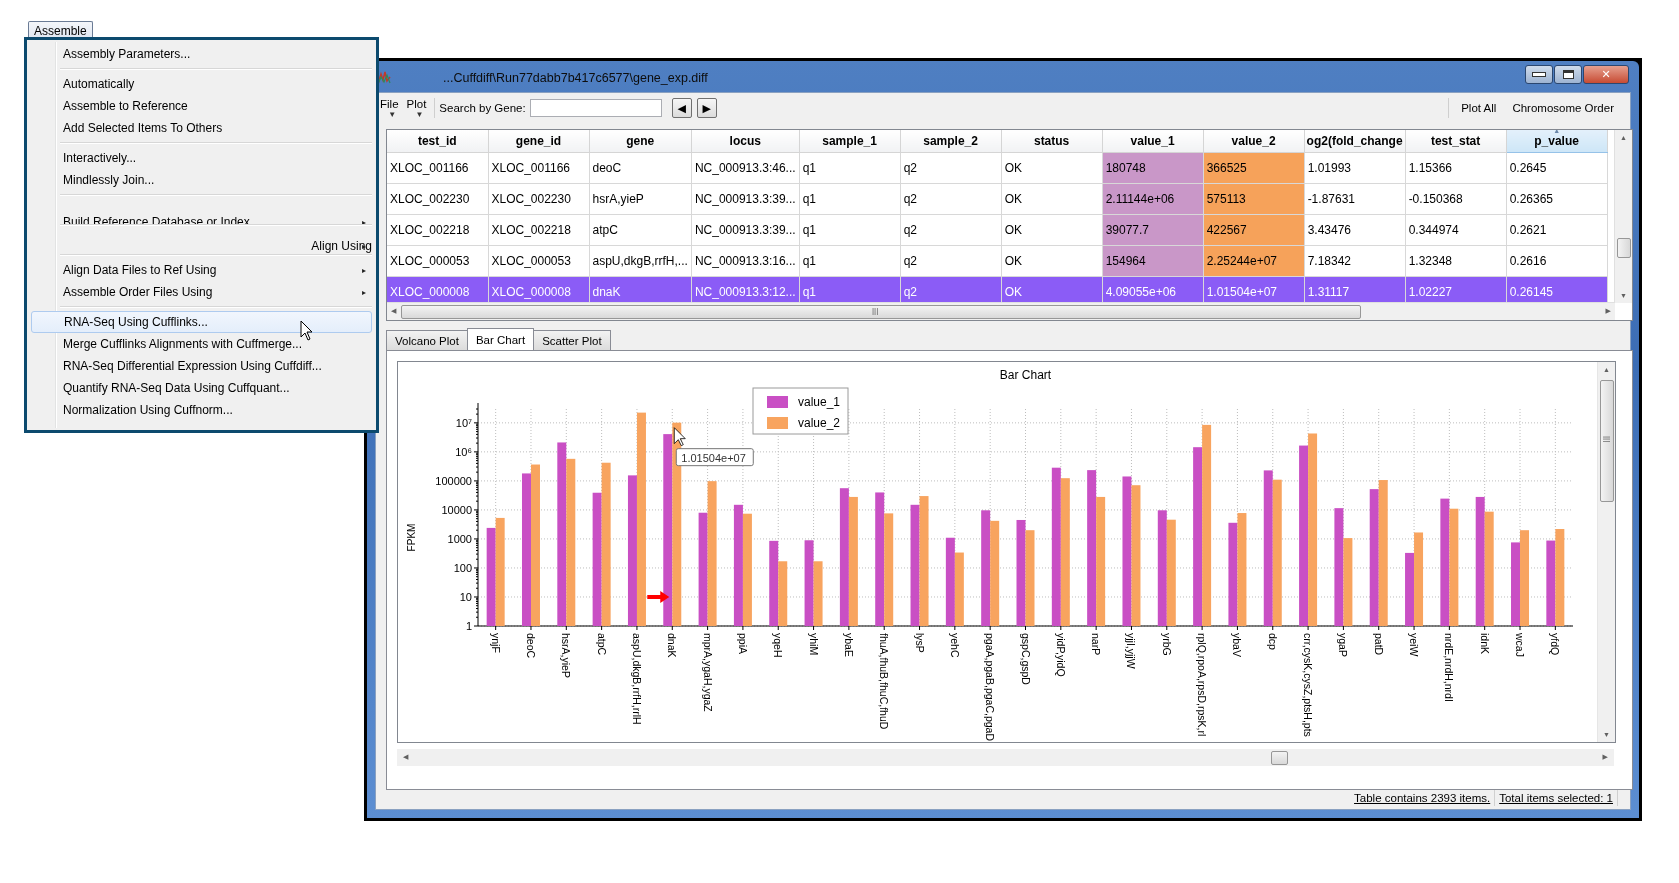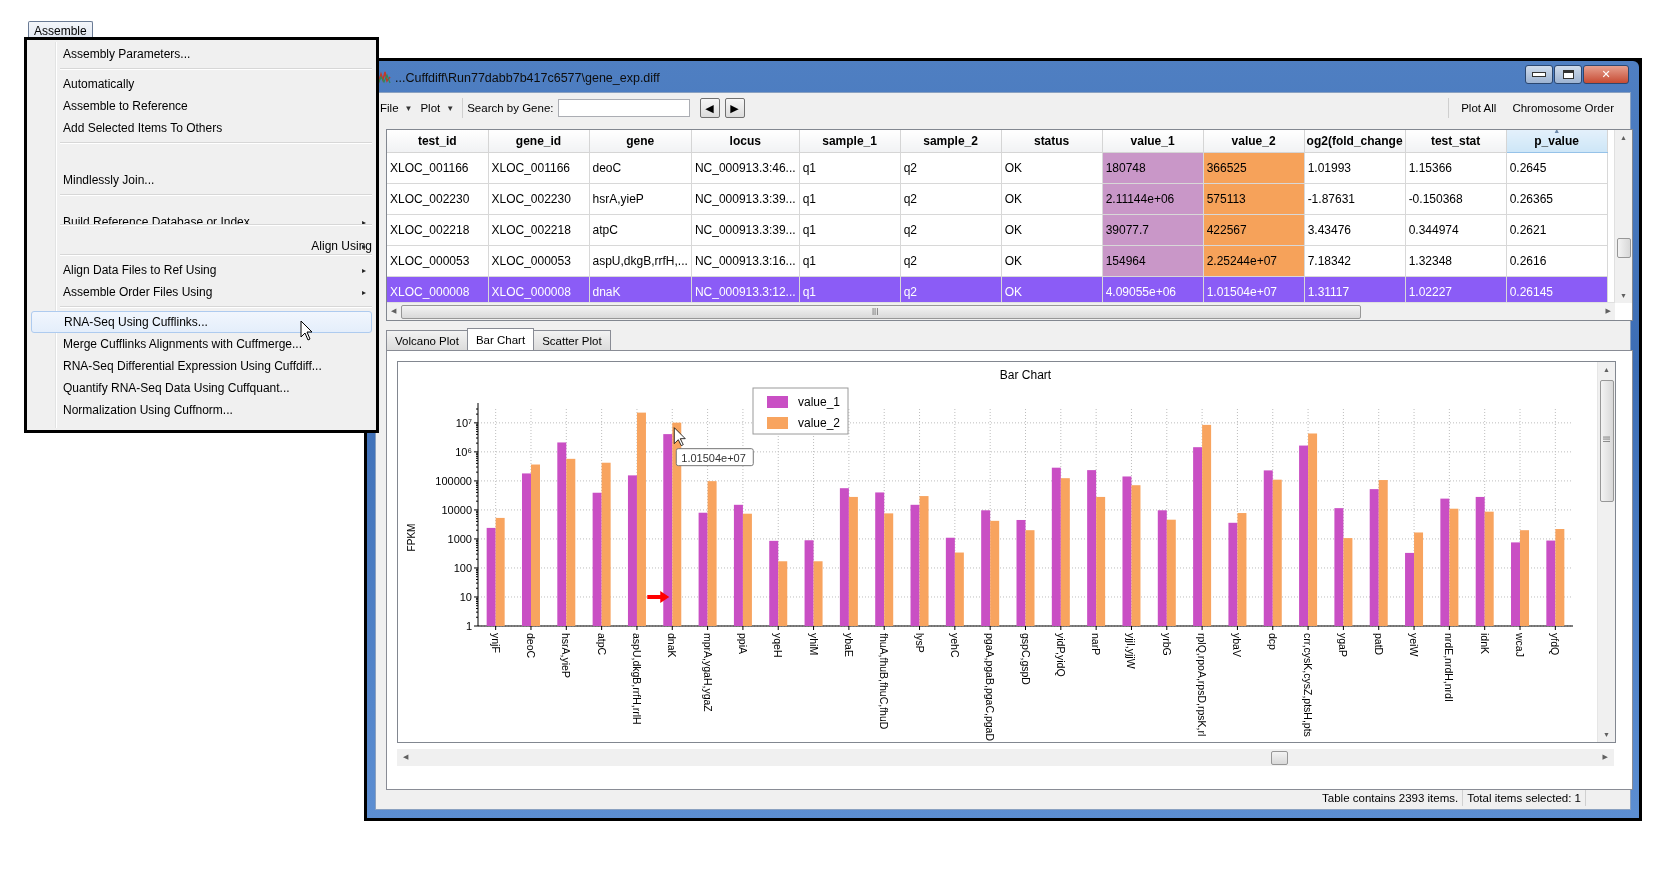--- a/index.html
+++ b/index.html
@@ -7,33 +7,33 @@
          font-family:"Liberation Sans","DejaVu Sans",sans-serif; font-size:12px; color:#000; }
 
   
   .win { position:absolute; left:364px; top:58px; width:1278px; height:763px;
          background:#000; padding:3px; box-sizing:border-box; }
   .win-frame { position:absolute; inset:3px; background:linear-gradient(180deg,#4f7fc2 0%,#3c6db5 40%,#5c8ed2 100%);
                border-radius:6px 6px 0 0; }
   .titlebar { position:absolute; left:6px; right:6px; top:4px; height:26px; display:flex; align-items:center; color:#000; }
   .title-icon { width:14px; height:14px; margin:0 4px 0 4px; position:relative; }
   .title-icon svg { display:block; }
-  .title-text { font-size:12.5px; color:#0d0d0d; }
+  .title-text { font-size:12.5px; color:#0d0d0d;margin-left:48px; }
   .win-btns { position:absolute; right:4px; top:0; display:flex; gap:1px; }
   .wbtn { width:28px; height:19px; border:1px solid #2b4770; border-radius:3px; background:linear-gradient(#cfdbeb,#9db3d2);
           display:flex; align-items:center; justify-content:center; box-sizing:border-box; font-size:11px; color:#fff; }
   .wbtn.close { width:46px; background:linear-gradient(#e6a08f,#c74b33); font-weight:bold; }
   .wbtn .bar { width:12px; height:3px; background:#fff; border:1px solid #333; }
   .wbtn .box { width:9px; height:7px; border:1px solid #333; background:#fff; box-shadow: inset 0 2px 0 #333; }
 
   .client { position:absolute; left:8px; right:8px; top:31px; bottom:8px; background:#f0f0f0; border:1px solid #8aa1c1; }
 
   
   .toolbar { position:absolute; left:0; right:0; top:0; height:30px; display:flex; align-items:center; font-size:11.5px; }
-  .tb-item { display:flex; align-items:center; padding:0 4px; }
+  .tb-item { display:flex; align-items:center; padding:0 4px;flex-direction:column; }
   .tb-arrow { font-size:8px; margin-left:6px; color:#333; }
   .tb-sep { width:1px; height:20px; background:#cfcfcf; margin:0 4px; }
   .search-input { width:132px; height:18px; border:1px solid #abadb3; background:#fff; margin-left:4px; box-sizing:border-box; }
   .nav-btn { width:20px; height:20px; border:1px solid #707070; border-radius:2px; background:linear-gradient(#f6f6f6,#dcdcdc);
              display:flex; align-items:center; justify-content:center; margin-left:5px; box-sizing:border-box; font-size:11px; }
   .tb-right { position:absolute; right:8px; top:0; height:30px; display:flex; align-items:center; }
   .tb-right .tb-item { padding:0 8px; }
 
   
   .table-wrap { position:absolute; left:10px; top:36px; width:1245px; height:190px; background:#fff; border:1px solid #828790; }
@@ -68,27 +68,27 @@
   .chart-svg { position:absolute; left:0; top:0; }
   .chart-vscroll { position:absolute; right:0; top:0; bottom:0; width:17px; background:#f0f0f0; border-left:1px solid #e6e6e6; }
   .chart-vthumb { position:absolute; left:2px; top:18px; width:12px; height:120px; border:1px solid #979797; border-radius:2px;
                   background:linear-gradient(90deg,#f3f3f3,#d8d8d8); }
   .pane-hscroll { position:absolute; left:10px; top:398px; width:1217px; height:17px; background:#f0f0f0; }
   .pane-hthumb { position:absolute; left:874px; top:2px; width:15px; height:12px; border:1px solid #979797; border-radius:2px;
                  background:linear-gradient(#f3f3f3,#d9d9d9); }
 
   
   .statusbar { position:absolute; left:0; right:0; bottom:0; height:22px; display:flex; justify-content:flex-end; align-items:center;
-               font-size:11.5px; padding-right:40px; }
+               font-size:11.5px; padding-right:8px;text-decoration:underline; }
   .status-sep { width:1px; height:16px; background:#d0d0d0; margin:0 4px; }
 
   
   .menu-bar-item { position:absolute; left:28px; top:21px; height:18px; padding:0 5px; font-size:12px; display:flex; align-items:center;
                    background:linear-gradient(#f4f6fa,#dfe6f1); border:1px solid #6a7b95; border-bottom:none; box-sizing:border-box; border-radius:2px 2px 0 0; }
-  .menu-wrap { position:absolute; left:24px; top:37px; width:355px; height:396px; background:#000000; }
+  .menu-wrap { position:absolute; left:24px; top:37px; width:355px; height:396px; background:#0c4a6e; }
   .menu { position:absolute; left:3px; top:3px; right:3px; bottom:3px; background:#f0f0f0; }
   .menu-gutter { position:absolute; left:28px; top:2px; bottom:2px; width:1px; background:#e2e3e3; border-right:1px solid #fff; }
   .menu-item { position:absolute; left:33px; right:4px; height:22px; display:flex; align-items:center; padding-left:3px; font-size:12px; box-sizing:border-box; }
   .menu-item.highlight { left:4px; padding-left:32px; background:linear-gradient(#f1f6fd,#e4eefb); border:1px solid #aecbef; border-radius:3px; }
   .submenu-arrow { position:absolute; right:6px; font-size:8px; color:#222; }
   .menu-sep { position:absolute; left:33px; right:4px; height:1px; background:#d7d7d7; border-bottom:1px solid #fff; }
   .cursor { position:absolute; }
 </style>
 </head>
 <body>
@@ -557,20 +557,23 @@
       <div class="menu-item" style="top: 33px;">
         <span>Automatically</span>
       </div>
       <div class="menu-item" style="top: 55px;">
         <span>Assemble to Reference</span>
       </div>
       <div class="menu-item" style="top: 77px;">
         <span>Add Selected Items To Others</span>
       </div>
       <div class="menu-sep" style="top: 102px;"></div>
+      <div class="menu-item" style="top: 107px;">
+        <span>Interactively...</span>
+      </div>
       <div class="menu-item" style="top: 129px;">
         <span>Mindlessly Join...</span>
       </div>
       <div class="menu-sep" style="top: 154px;"></div>
       <div class="menu-item" style="top: 171px;">
         <span>Build Reference Database or Index</span>
         <span class="submenu-arrow">▸</span>
       </div>
       <div class="menu-sep" style="top: 184px;"></div>
       <div class="menu-item" style="top: 195px; justify-content: flex-end;">

